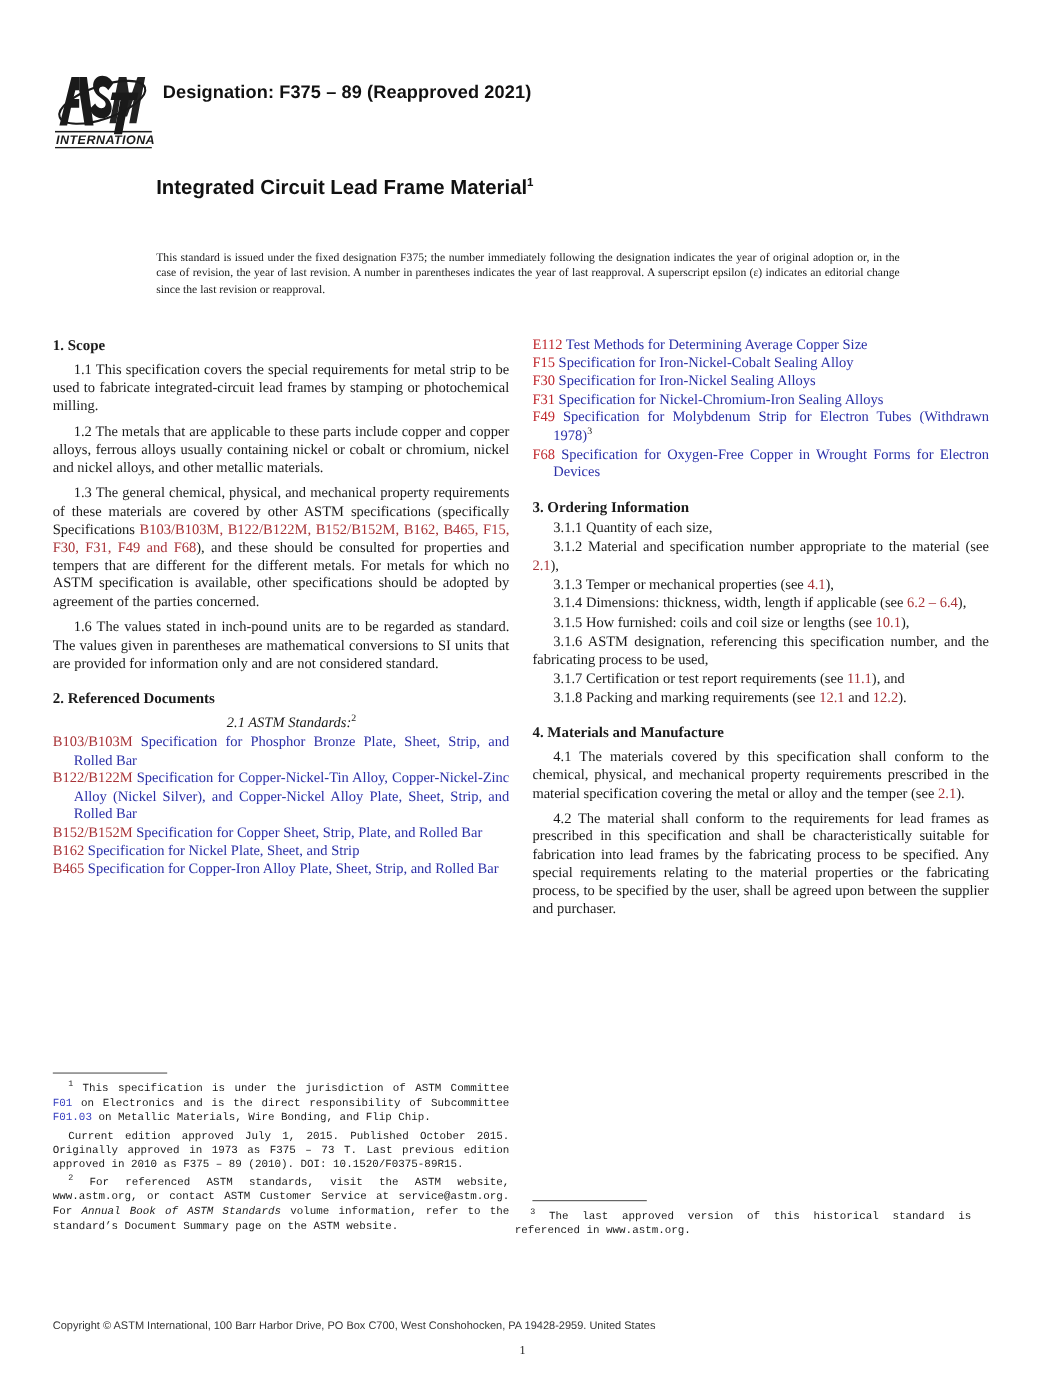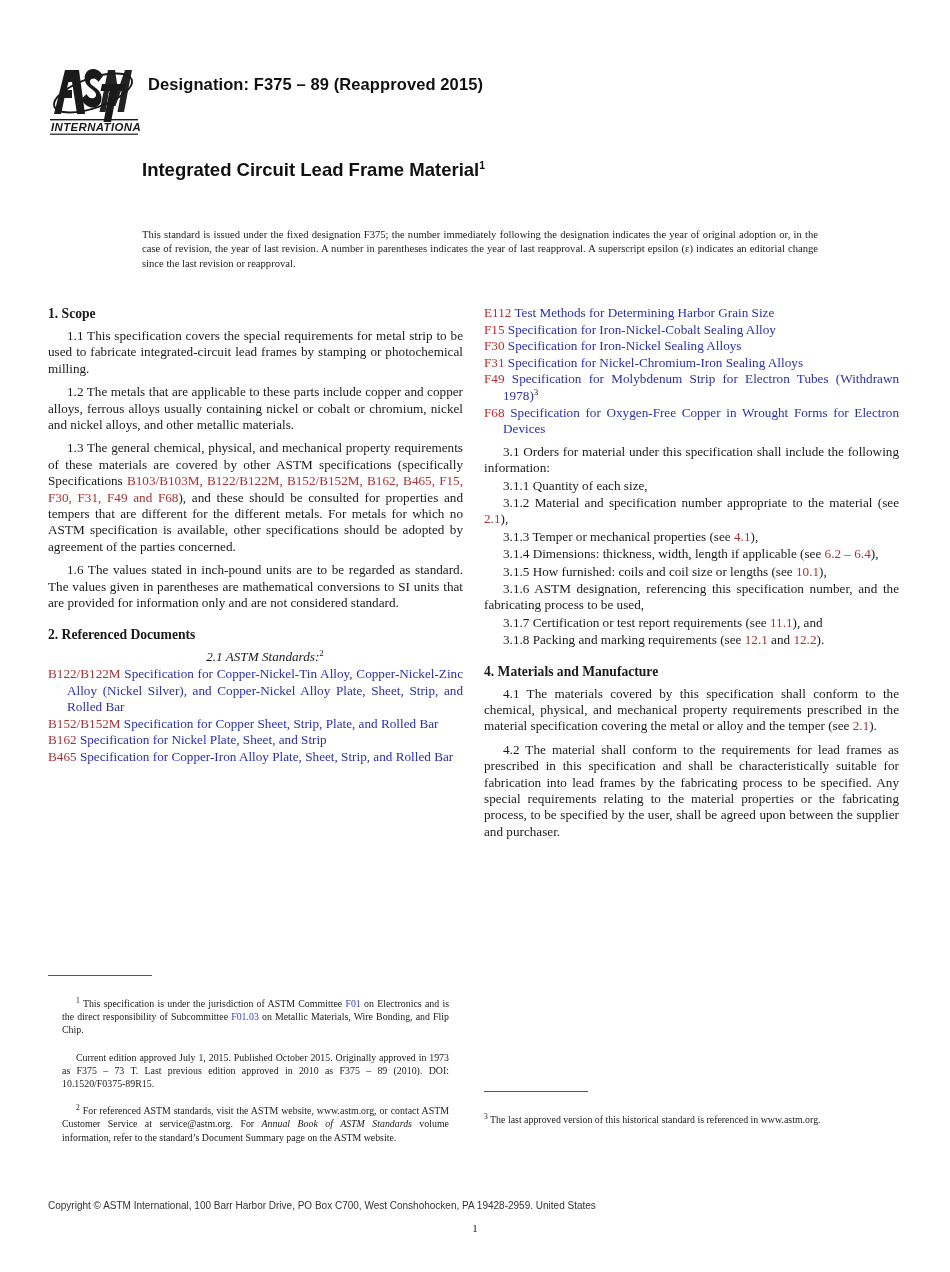--- a/index.html
+++ b/index.html
@@ -144,22 +144,22 @@
 
   .footnotes {
     position: absolute;
     width: 415px;
     font-size: 9.9px;
     line-height: 13.2px;
     text-align: justify;
     color: #1a1a1a;
   }
   .fn-left  { left: 48px;  top: 983px; }
-  .fn-right { left: 456px; top: 1099px; }
-  .footnotes p { margin: 14px; text-indent: 14px; }
+  .fn-right { left: 468px; top: 1099px; }
+  .footnotes p { margin: 0; text-indent: 14px; font-family: Liberation Mono, monospace; }
   .footnotes p + p { margin-top: 3px; }
   .footnotes sup { font-size: 7.6px; vertical-align: super; line-height: 0; }
   .fn-italic { font-style: italic; }
 
   
   .copyright {
     position: absolute;
     left: 48px;
     top: 1200px;
     font-family: "Liberation Sans", sans-serif;
@@ -200,21 +200,21 @@
 
         <g fill="none" stroke="#1a1a1a" stroke-width="1.9">
           <ellipse cx="45" cy="31" rx="41" ry="15" transform="rotate(-19 45 31)"></ellipse>
         </g>
 
         <rect x="2" y="57" width="88" height="1.4" fill="#1a1a1a"></rect>
         <text x="3" y="69" font-family="Liberation Sans, sans-serif" font-size="11.4" font-weight="bold" font-style="italic" letter-spacing="0.4" fill="#1a1a1a">INTERNATIONAL</text>
         <rect x="2" y="71.6" width="88" height="1.2" fill="#1a1a1a"></rect>
       </svg>
     </div>
-    <div class="designation">Designation: F375 – 89 (Reapproved 2015)</div>
+    <div class="designation">Designation: F375 – 89 (Reapproved 2021)</div>
   </div>
 
   <div class="title-block">
     <div class="title-line"><span>Integrated Circuit Lead Frame Material</span><sup>1</sup></div>
   </div>
 
   <div class="intro">This standard is issued under the fixed designation F375; the number immediately following the designation indicates the year of original adoption or, in the case of revision, the year of last revision. A number in parentheses indicates the year of last reapproval. A superscript epsilon (ε) indicates an editorial change since the last revision or reapproval.</div>
 
   <div class="col col-left">
 
@@ -225,46 +225,47 @@
     <p class="para">1.2  The metals that are applicable to these parts include copper and copper alloys, ferrous alloys usually containing nickel or cobalt or chromium, nickel and nickel alloys, and other metallic materials.</p>
 
     <p class="para"><span>1.3  The general chemical, physical, and mechanical property requirements of these materials are covered by other ASTM specifications (specifically Specifications </span><span class="lnk-dark">B103/B103M, B122/B122M, B152/B152M, B162, B465, F15, F30, F31, F49 and F68</span><span>), and these should be consulted for properties and tempers that are different for the different metals. For metals for which no ASTM specification is available, other specifications should be adopted by agreement of the parties concerned.</span></p>
 
     <p class="para">1.6  The values stated in inch-pound units are to be regarded as standard. The values given in parentheses are mathematical conversions to SI units that are provided for information only and are not considered standard.</p>
 
     <h2 class="sec">2.  Referenced Documents</h2>
 
     <div class="subhead"><span>2.1  ASTM Standards:</span><sup>2</sup></div>
 
+    <p class="ref"><span class="lnk-dark">B103/B103M</span><span> </span><span class="lnk-blue">Specification for Phosphor Bronze Plate, Sheet, Strip, and Rolled Bar</span></p>
 
     <p class="ref"><span class="lnk-dark">B122/B122M</span><span> </span><span class="lnk-blue">Specification for Copper-Nickel-Tin Alloy, Copper-Nickel-Zinc Alloy (Nickel Silver), and Copper-Nickel Alloy Plate, Sheet, Strip, and Rolled Bar</span></p>
 
     <p class="ref"><span class="lnk-dark">B152/B152M</span><span> </span><span class="lnk-blue">Specification for Copper Sheet, Strip, Plate, and Rolled Bar</span></p>
 
     <p class="ref"><span class="lnk-dark">B162</span><span> </span><span class="lnk-blue">Specification for Nickel Plate, Sheet, and Strip</span></p>
 
     <p class="ref"><span class="lnk-dark">B465</span><span> </span><span class="lnk-blue">Specification for Copper-Iron Alloy Plate, Sheet, Strip, and Rolled Bar</span></p>
   </div>
 
   <div class="col col-right">
 
-    <p class="ref"><span class="lnk-red">E112</span><span> </span><span class="lnk-blue">Test Methods for Determining Harbor Grain Size</span></p>
+    <p class="ref"><span class="lnk-red">E112</span><span> </span><span class="lnk-blue">Test Methods for Determining Average Copper Size</span></p>
 
     <p class="ref"><span class="lnk-red">F15</span><span> </span><span class="lnk-blue">Specification for Iron-Nickel-Cobalt Sealing Alloy</span></p>
 
     <p class="ref"><span class="lnk-red">F30</span><span> </span><span class="lnk-blue">Specification for Iron-Nickel Sealing Alloys</span></p>
 
     <p class="ref"><span class="lnk-red">F31</span><span> </span><span class="lnk-blue">Specification for Nickel-Chromium-Iron Sealing Alloys</span></p>
 
     <p class="ref"><span class="lnk-red">F49</span><span> </span><span class="lnk-blue">Specification for Molybdenum Strip for Electron Tubes (Withdrawn 1978)</span><sup class="fnref">3</sup></p>
 
     <p class="ref"><span class="lnk-red">F68</span><span> </span><span class="lnk-blue">Specification for Oxygen-Free Copper in Wrought Forms for Electron Devices</span></p>
 
-
-    <p class="para first">3.1  Orders for material under this specification shall include the following information:</p>
+    <h2 class="sec">3.  Ordering Information</h2>
+
 
     <p class="para tight">3.1.1  Quantity of each size,</p>
 
     <p class="para tight"><span>3.1.2  Material and specification number appropriate to the material (see </span><span class="lnk-dark">2.1</span><span>),</span></p>
 
     <p class="para tight"><span>3.1.3  Temper or mechanical properties (see </span><span class="lnk-dark">4.1</span><span>),</span></p>
 
     <p class="para tight"><span>3.1.4  Dimensions: thickness, width, length if applicable (see </span><span class="lnk-dark">6.2 – 6.4</span><span>),</span></p>
 
     <p class="para tight"><span>3.1.5  How furnished: coils and coil size or lengths (see </span><span class="lnk-dark">10.1</span><span>),</span></p>

